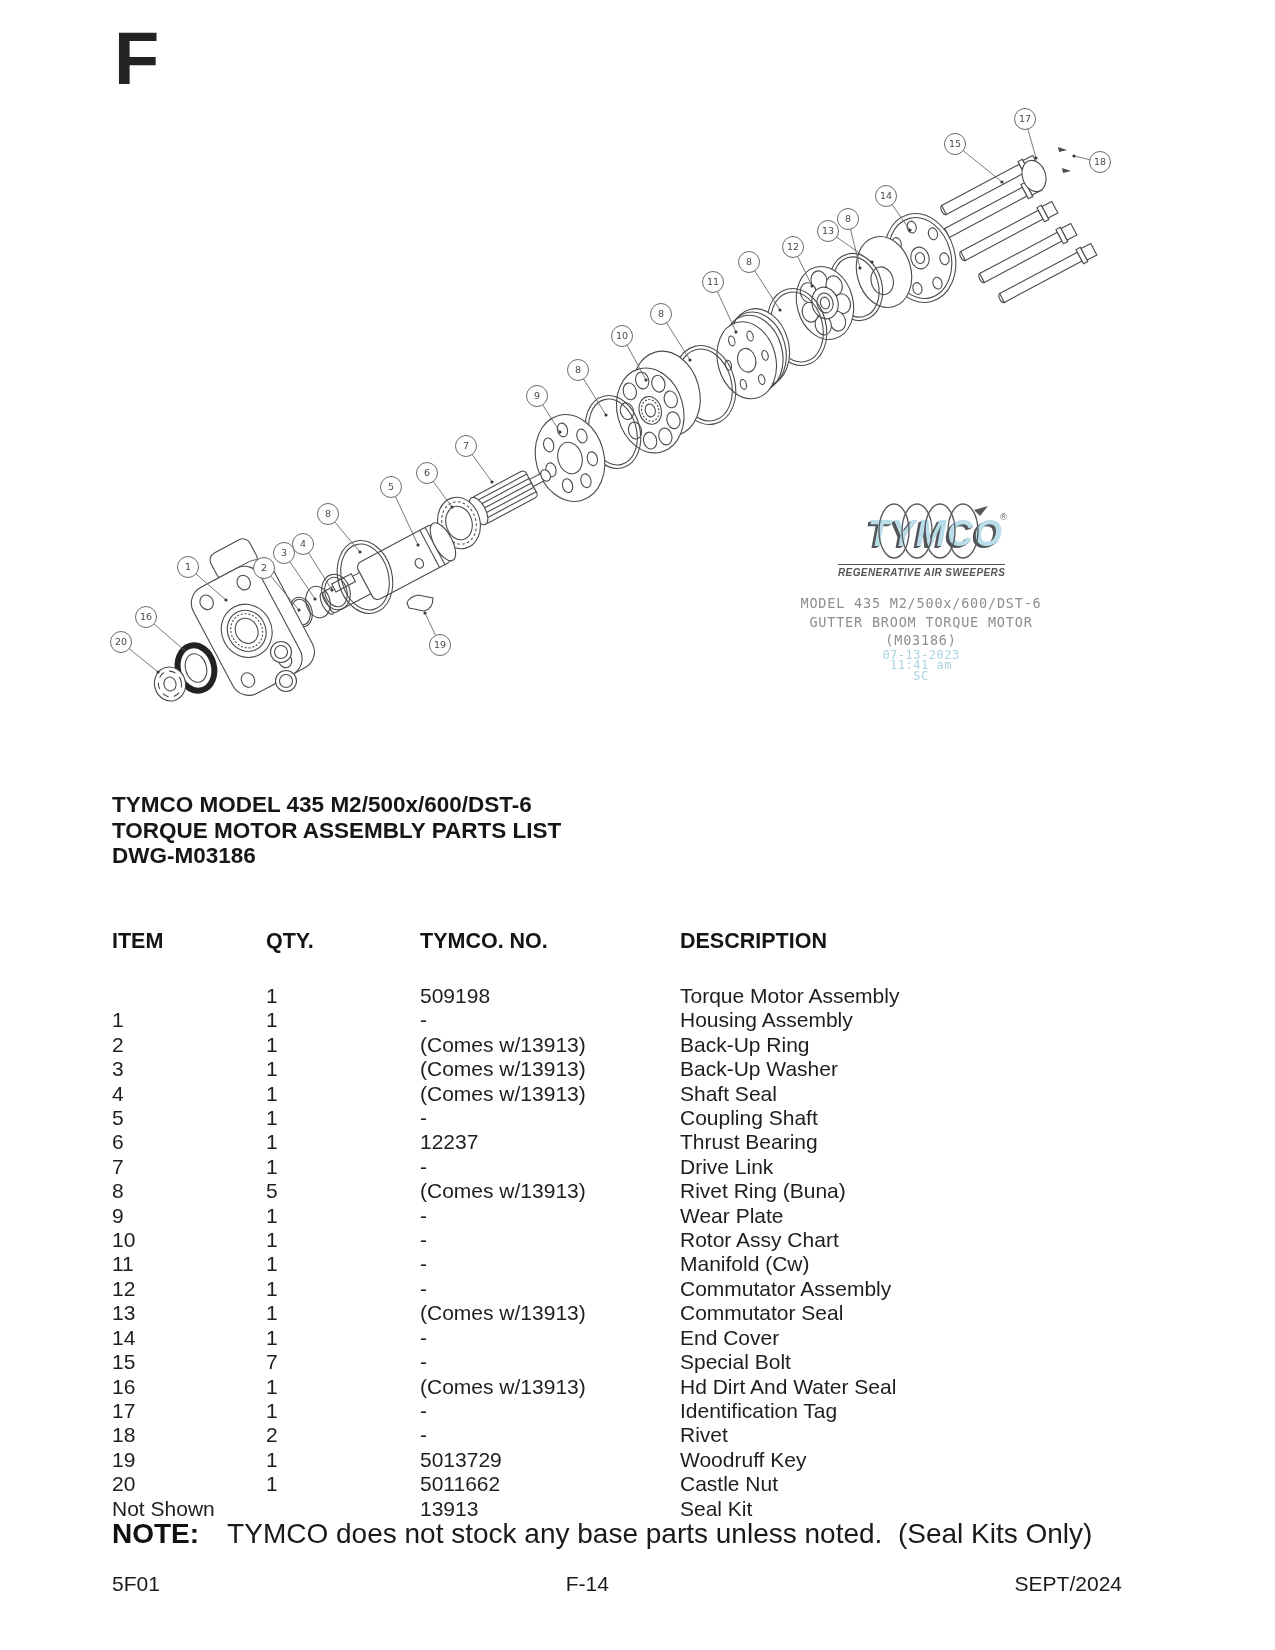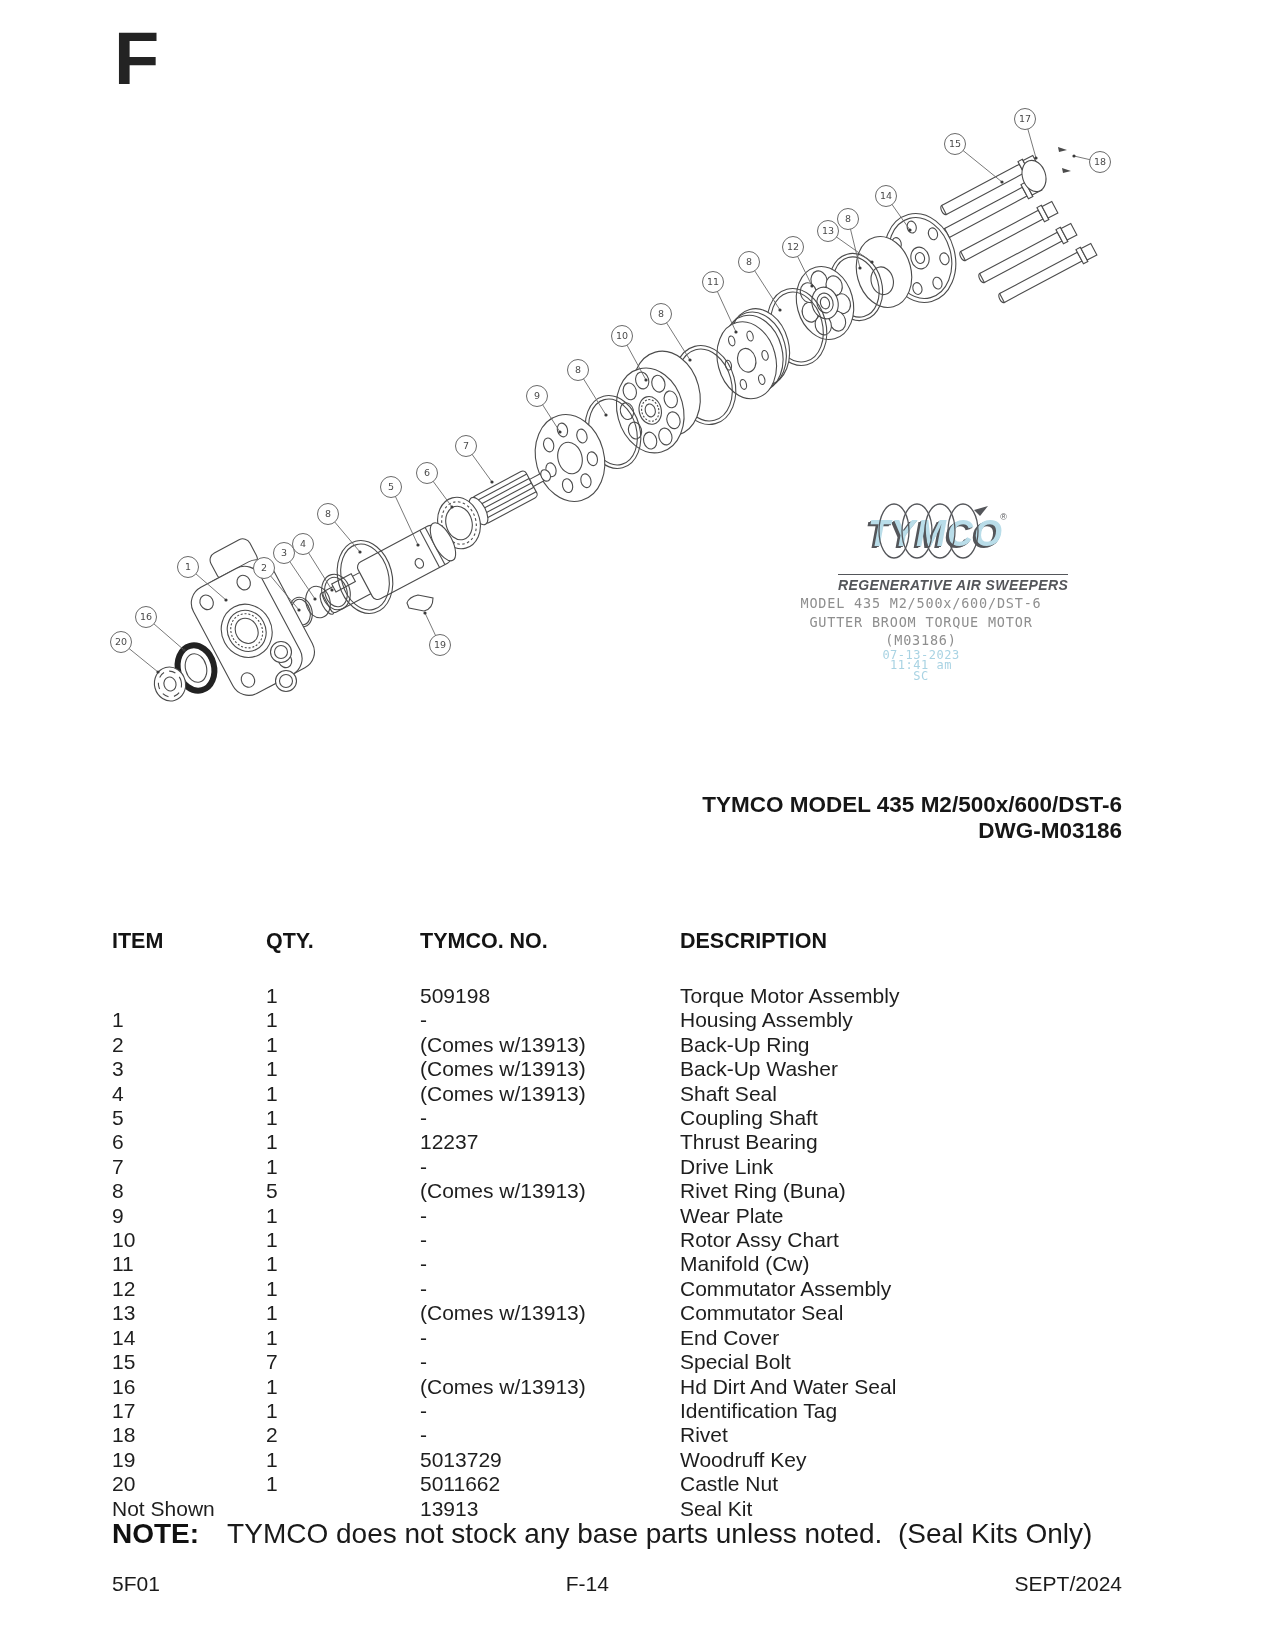--- a/index.html
+++ b/index.html
@@ -29,35 +29,35 @@
   .logo-brand{
     position:relative;z-index:1;
     font-size:36px;font-weight:bold;font-style:italic;letter-spacing:1px;
     color:#b9dde9;
     text-shadow:-3px 2px 0 #54565a,-1px 1px 0 #54565a;
     line-height:1.1;
   }
   .logo-reg{position:absolute;right:-4px;top:-2px;font-size:9px;color:#54565a;font-style:normal;}
   .logo-arcs{position:absolute;left:28px;top:-14px;z-index:2;}
   .logo-tagline{
-    display:inline-block;margin-top:20px;padding-top:2px;
+    display:inline-block;margin-top:10px;padding-top:2px;
     border-top:1.5px solid #54565a;
-    font-size:14px;font-weight:bold;font-style:italic;color:#54565a;letter-spacing:0.4px;
+    font-size:10px;font-weight:bold;font-style:italic;color:#54565a;letter-spacing:0.4px;
     white-space:nowrap;
   }
   
   .stamp{position:absolute;left:790px;top:594px;width:262px;text-align:center;
     font-family:"DejaVu Sans Mono",monospace;}
   .stamp-line{font-size:13.5px;line-height:18.5px;color:#8e8e8e;letter-spacing:0.8px;white-space:nowrap;}
   .stamp-sub{font-size:12px;line-height:10.5px;color:#a9d3e3;letter-spacing:0.5px;}
 
   
   .title-block{
     position:absolute;left:112px;top:792px;width:1010px;
-    text-align:right;font-weight:bold;font-size:22.5px;line-height:25.5px;color:#161616;
+    text-align:left;font-weight:bold;font-size:22.5px;line-height:25.5px;color:#161616;
   }
   .parts-table{
     position:absolute;left:112px;top:893px;
     border-collapse:collapse;table-layout:fixed;
     font-size:21px;color:#1e1e1e;margin-top:36px;
   }
   .parts-table th{
     text-align:left;font-weight:bold;font-size:21.5px;color:#141414;
     padding:0 0 30px 0;line-height:25px;
   }
@@ -413,20 +413,21 @@
     <div class="stamp-line">MODEL 435 M2/500x/600/DST-6</div>
     <div class="stamp-line">GUTTER BROOM TORQUE MOTOR</div>
     <div class="stamp-line">(M03186)</div>
     <div class="stamp-sub">07-13-2023</div>
     <div class="stamp-sub">11:41 am</div>
     <div class="stamp-sub">SC</div>
   </div>
 
   <div class="title-block">
     <div>TYMCO MODEL 435 M2/500x/600/DST-6</div>
+    <div>TORQUE MOTOR ASSEMBLY PARTS LIST</div>
     <div>DWG-M03186</div>
   </div>
 
   <table class="parts-table">
     <colgroup>
         <col class="col-item">
         <col class="col-qty">
         <col class="col-part">
         <col class="col-desc">
       </colgroup>

